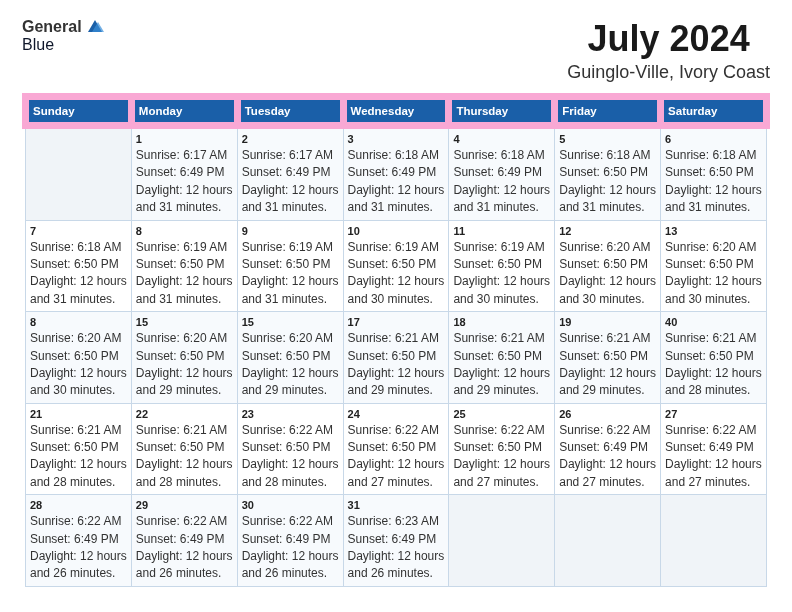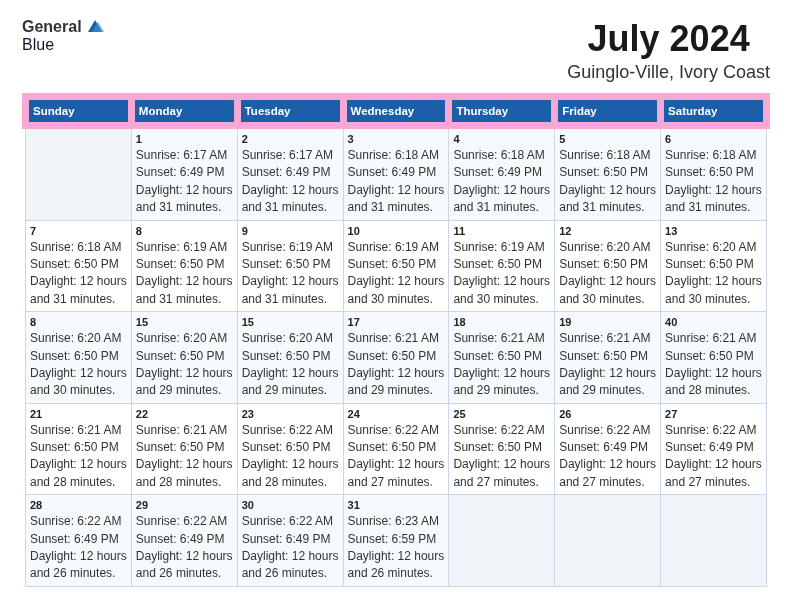--- a/index.html
+++ b/index.html
@@ -351,21 +351,21 @@
           <td>
             <span class="day-number">30</span>
             <div class="day-content" style="white-space: pre-line;">Sunrise: 6:22 AM
 Sunset: 6:49 PM
 Daylight: 12 hours
 and 26 minutes.</div>
           </td>
           <td>
             <span class="day-number">31</span>
             <div class="day-content" style="white-space: pre-line;">Sunrise: 6:23 AM
-Sunset: 6:59 PM
+Sunset: 6:49 PM
 Daylight: 12 hours
 and 26 minutes.</div>
           </td>
           <td class="empty-cell"></td>
           <td class="empty-cell"></td>
           <td class="empty-cell"></td>
         </tr>
       </tbody>
   </table>
 </div>

